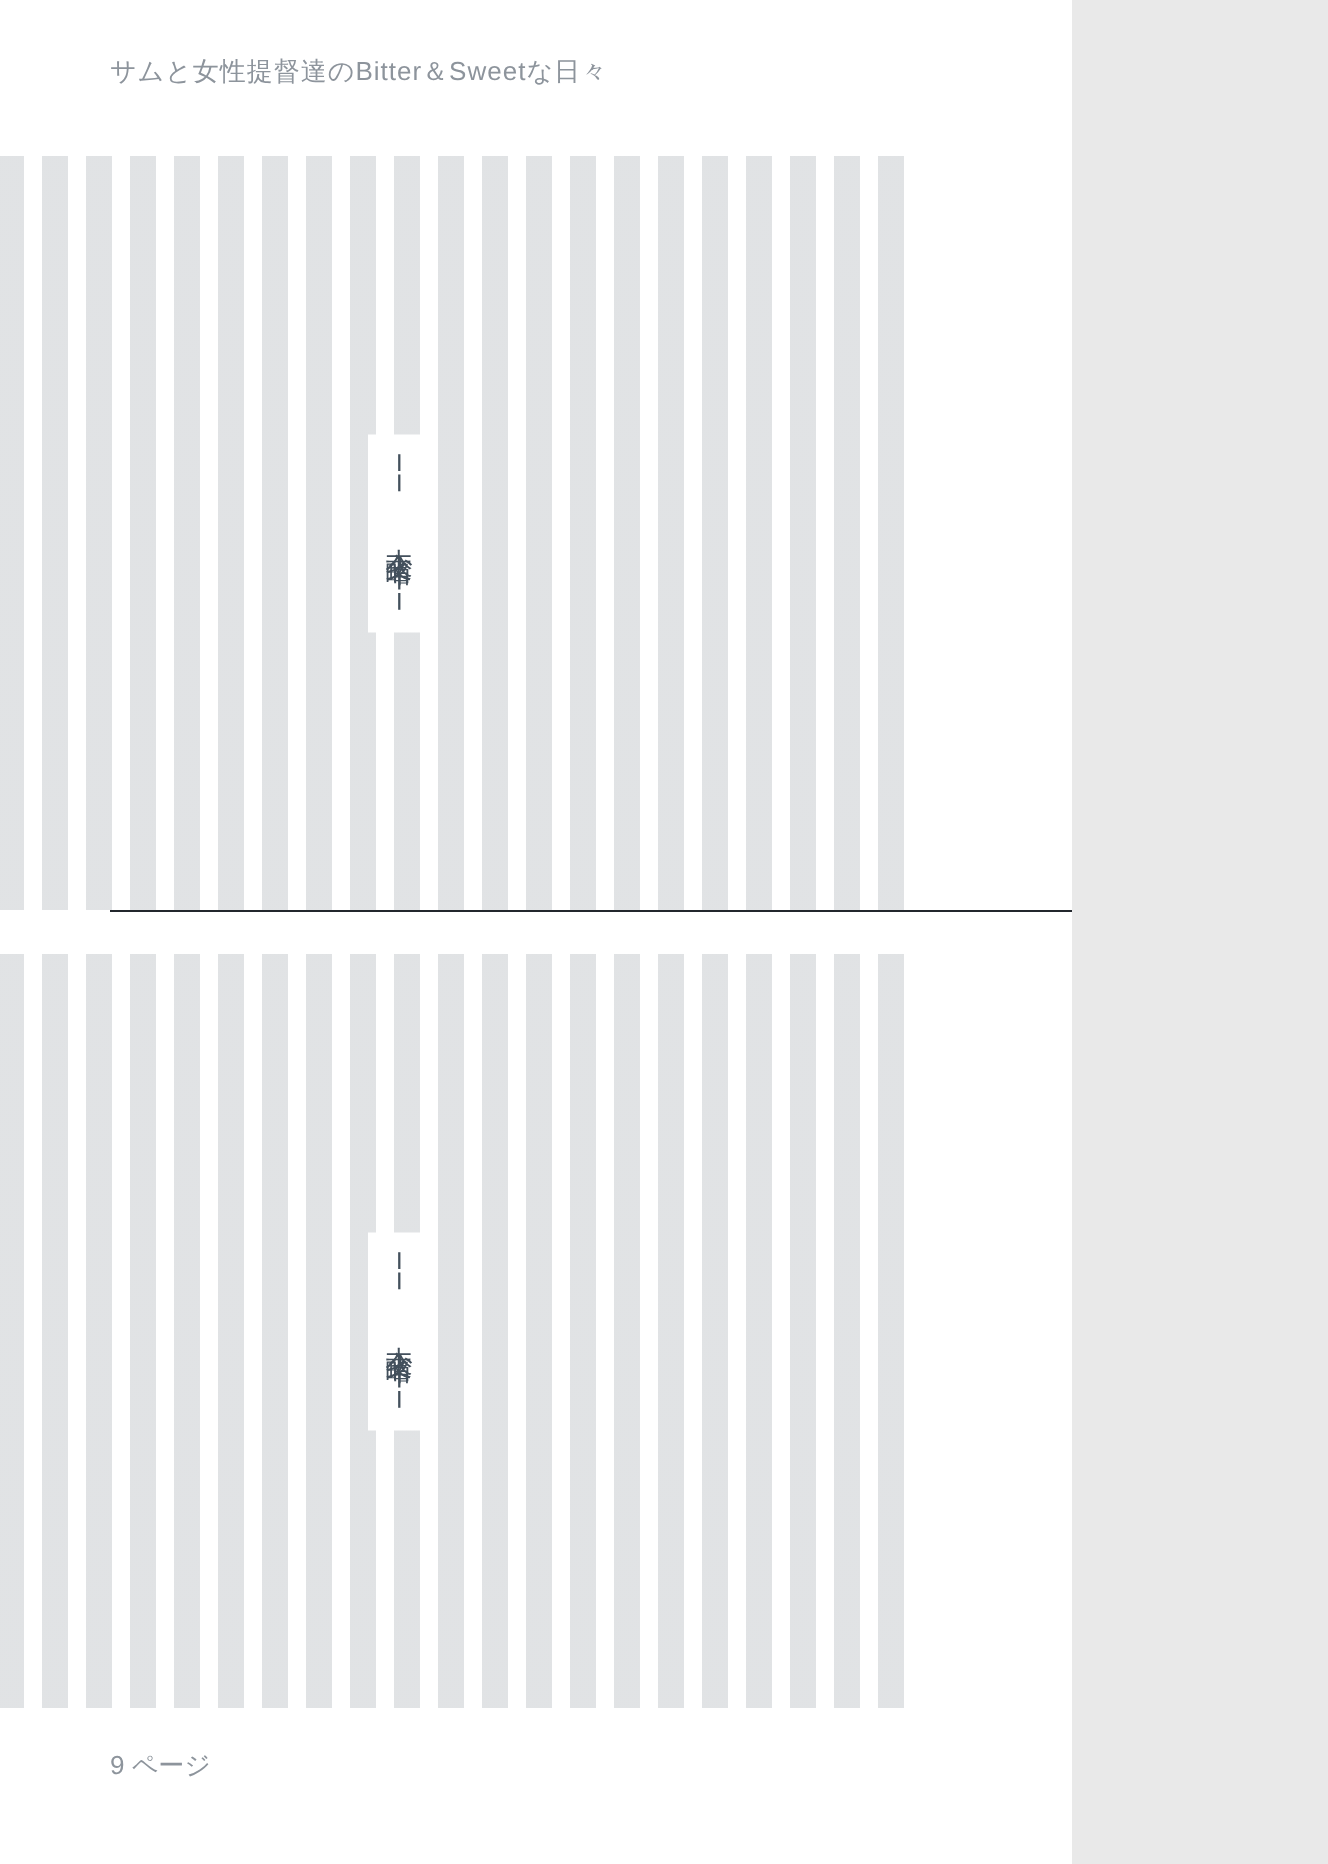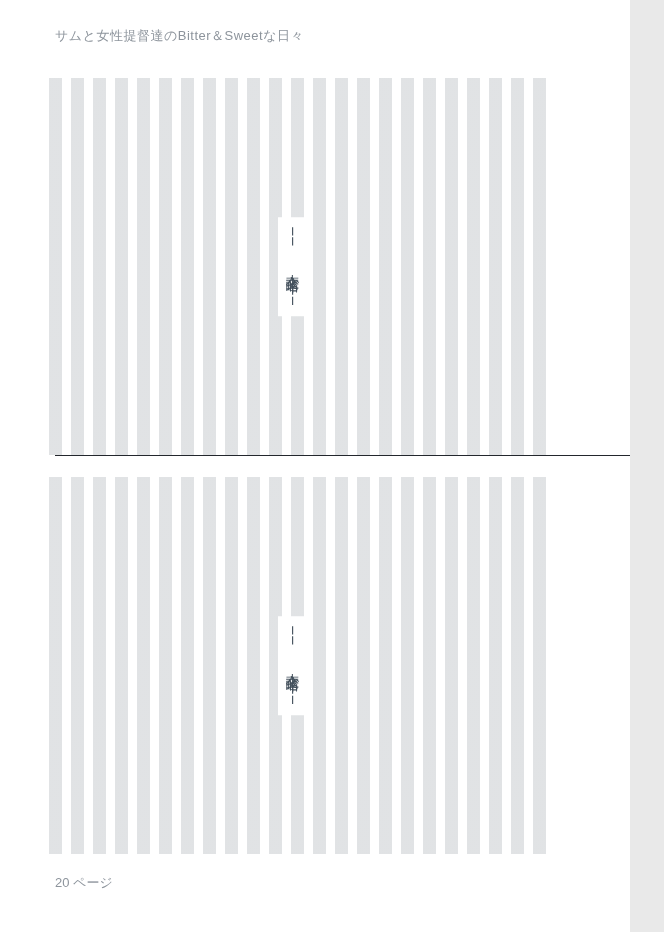--- a/index.html
+++ b/index.html
@@ -5,21 +5,21 @@
   :root {
     --text: #43505c;
     --muted: #8d949c;
     --divider: #23272d;
     --bg: #ffffff;
   }
   * { margin: 0; padding: 0; box-sizing: border-box; }
   html, body { background: #e9e9e9; }
   .page {
     position: relative;
-    width: 630px;
+    width: 536px;
     height: 932px;
     background: var(--bg);
     overflow: hidden;
     font-family: "DejaVu Serif", "Liberation Serif", serif;
   }
   .header {
     position: absolute;
     left: 55px;
     top: 27px;
     font-size: 13px;
@@ -92,15 +92,15 @@
     <div class="notice">──　本文省略　──</div>
   </div>
 
   <div class="divider"></div>
 
   <div class="vblock bottom">
     <div class="stripes"></div>
     <div class="notice">──　本文省略　──</div>
   </div>
 
-  <div class="footer">20 ページ</div>
+  <div class="footer">9 ページ</div>
 
 </div>
 
 </body></html>

